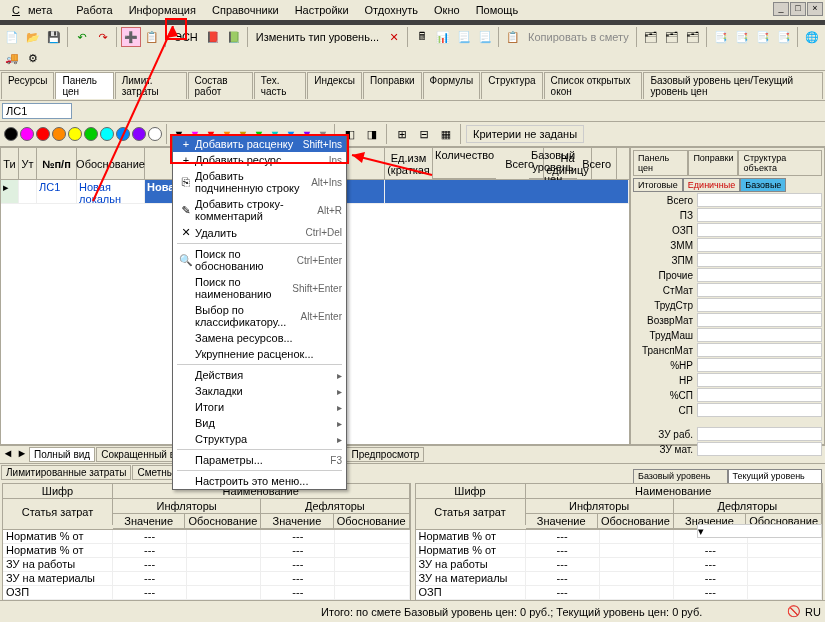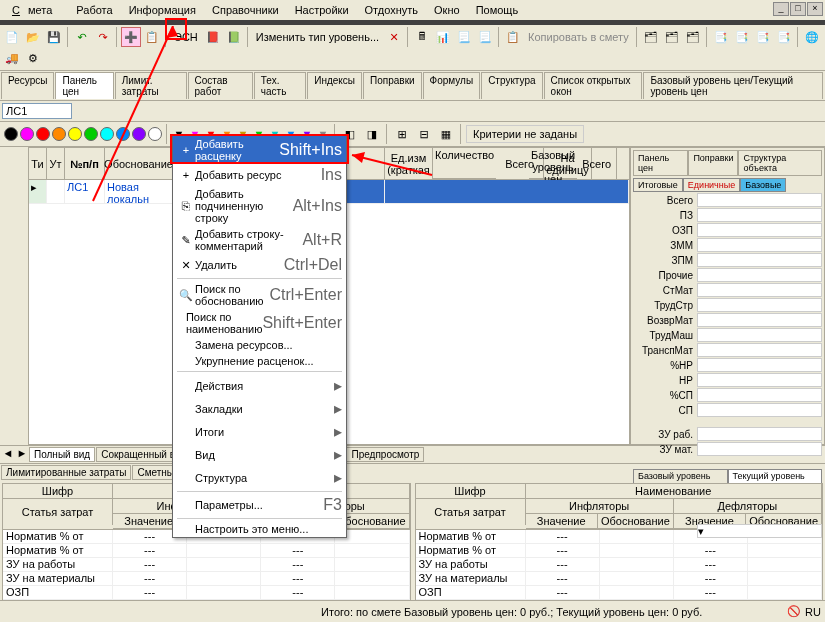--- a/index.html
+++ b/index.html
@@ -13,21 +13,21 @@
 .tbtn { width: 20px; height: 20px; display: inline-flex; align-items: center; justify-content: center; border: 1px solid transparent; }
 .tsep { width: 2px; height: 20px; border-left: 1px solid #aca899; margin: 0 2px; }
 .tabbar { display: flex; background: #ece9d8; border-bottom: 1px solid #aca899; padding: 1px; }
 .tab { padding: 2px 6px; border: 1px solid #aca899; border-bottom: none; background: #ece9d8; margin-right: 1px; font-size: 10px; }
 .tab.active { background: #fff; }
 .path-row { display: flex; padding: 2px; background: #ece9d8; border-bottom: 1px solid #aca899; }
 .path-input { border: 1px solid #7f9db9; padding: 1px 3px; background: #fff; min-width: 70px; }
 .color-row { display: flex; align-items: center; padding: 2px 4px; background: #ece9d8; border-bottom: 1px solid #aca899; gap: 2px; }
 .cswatch { width: 14px; height: 14px; border-radius: 50%; border: 1px solid #666; }
 .tmark { width: 14px; height: 14px; display: inline-flex; align-items: center; justify-content: center; }
-.main-split { display: flex; height: 298px; margin-left: 28px; }
+.main-split { display: flex; height: 298px; }
 .grid-area { flex: 1; background: #fff; position: relative; overflow: hidden; border: 1px solid #aca899; }
 .grid-header { display: flex; background: #ece9d8; border-bottom: 1px solid #aca899; font-size: 10px; }
 .gh-cell { border-right: 1px solid #aca899; padding: 1px 2px; text-align: center; display: flex; align-items: center; justify-content: center; }
 .gh-group { display: flex; }
 .gh-group > div:first-child { border-bottom: 1px solid #aca899; padding: 1px 2px; text-align: center; }
 .gh-group-sub { display: flex; }
 .grid-row { display: flex; border-bottom: 1px solid #eee; font-size: 10px; }
 .gr-cell { border-right: 1px solid #eee; padding: 1px 2px; overflow: hidden; }
 .side-panel { width: 195px; background: #ece9d8; border: 1px solid #aca899; padding: 2px; font-size: 10px; }
 .sp-tabs { display: flex; border-bottom: 1px solid #aca899; }
@@ -36,21 +36,21 @@
 .sp-sub { padding: 1px 4px; border: 1px solid #888; font-size: 9px; }
 .sp-sub.red { color: #c00; }
 .sp-sub.blue { background: #4db8e8; }
 .sp-field { display: flex; align-items: center; margin: 1px 0; }
 .sp-field label { width: 64px; text-align: right; padding-right: 4px; font-size: 10px; }
 .sp-field .val { flex: 1; height: 14px; background: #fff; border: 1px solid #ccc; }
 .ctx-menu { position: absolute; left: 172px; top: 135px; width: 175px; background: #fff; border: 1px solid #666; box-shadow: 2px 2px 3px rgba(0,0,0,.3); z-index: 100; }
 .ctx-item { display: flex; align-items: center; padding: 2px 4px; font-size: 11px; position: relative; }
 .ctx-item .ico { width: 18px; display: inline-flex; justify-content: center; }
 .ctx-item .lbl { flex: 1; }
-.ctx-item .sc { color: #666; font-size: 16px; }
+.ctx-item .sc { color: #666; font-size: 10px; }
 .ctx-item.hl { background: #316ac5; color: #fff; }
 .ctx-item.hl .sc { color: #fff; }
 .ctx-sep { height: 1px; background: #ccc; margin: 2px 4px; }
 .red-box { position: absolute; left: 170px; top: 134px; width: 179px; height: 30px; border: 2px solid red; z-index: 101; pointer-events: none; }
 .arrow1 { position: absolute; left: 88px; top: 26px; width: 90px; height: 180px; z-index: 102; pointer-events: none; }
 .arrow2 { position: absolute; left: 347px; top: 150px; width: 90px; height: 30px; z-index: 102; pointer-events: none; }
 .bottom-tabs { display: flex; background: #ece9d8; border-top: 1px solid #aca899; padding: 1px; }
 .btab { padding: 1px 4px; border: 1px solid #aca899; font-size: 10px; margin-right: 1px; }
 .btab.active { background: #fff; }
 .index-panel { height: 160px; display: flex; gap: 4px; padding: 2px; background: #ece9d8; }
@@ -344,20 +344,25 @@
        <span class="lbl">Поиск по обоснованию</span>
        <span class="sc">Ctrl+Enter</span>
      </div>
     <div class="ctx-item">
        <span class="ico"></span>
        <span class="lbl">Поиск по наименованию</span>
        <span class="sc">Shift+Enter</span>
      </div>
     <div class="ctx-item">
        <span class="ico"></span>
+       <span class="lbl">Выбор по классификатору...</span>
+       <span class="sc">Alt+Enter</span>
+     </div>
+    <div class="ctx-item">
+       <span class="ico"></span>
        <span class="lbl">Замена ресурсов...</span>
        <span class="sc"></span>
      </div>
     <div class="ctx-item">
        <span class="ico"></span>
        <span class="lbl">Укрупнение расценок...</span>
        <span class="sc"></span>
      </div>
     <div class="ctx-sep"></div>
     <div class="ctx-item">

